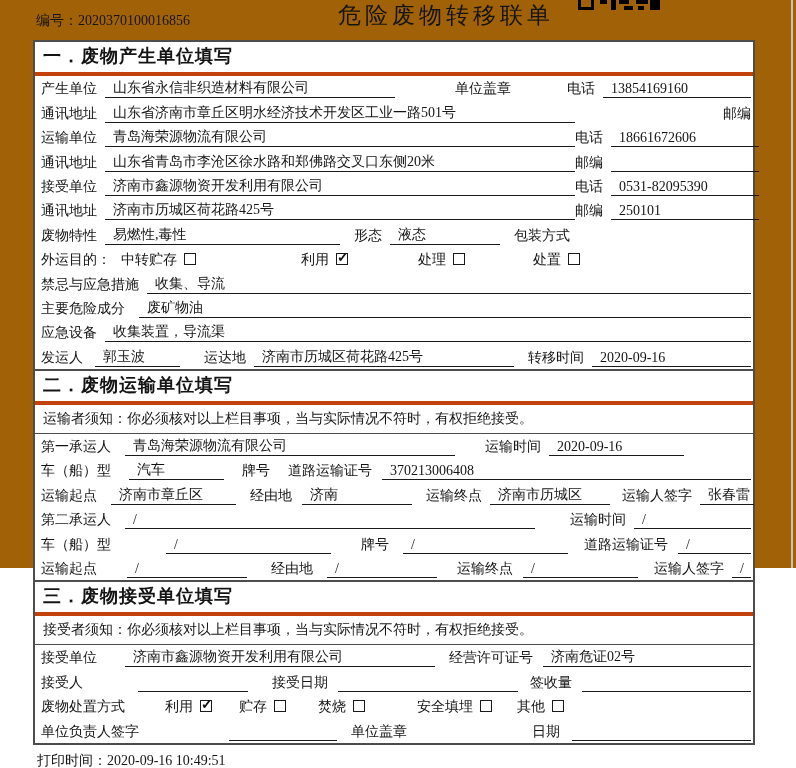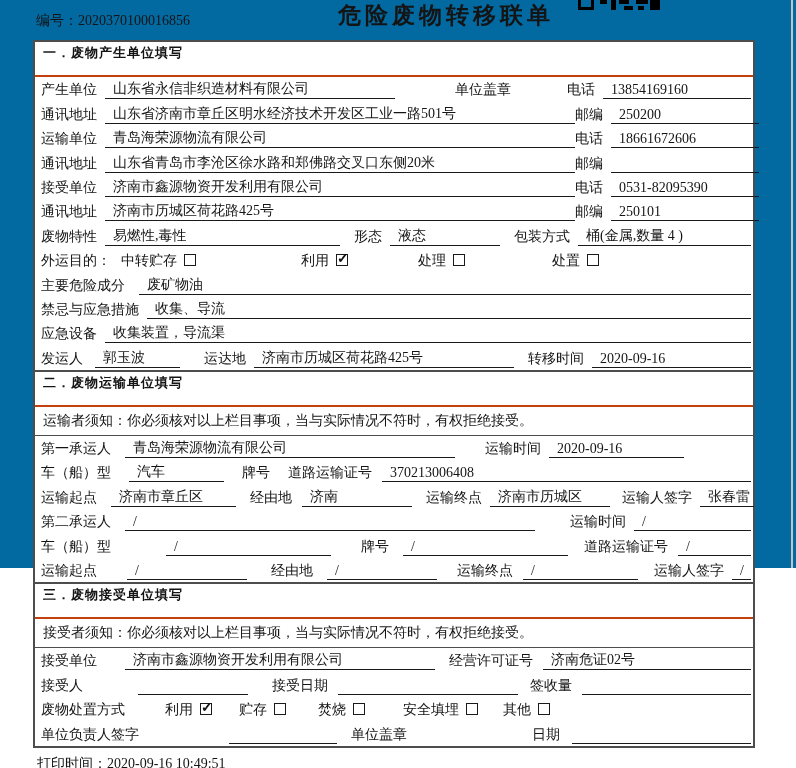--- a/index.html
+++ b/index.html
@@ -2,36 +2,36 @@
 <html><head>
 <meta charset="utf-8">
 <style>
   * { margin:0; padding:0; box-sizing:border-box; }
   html,body { background:#fff; }
   body {
     width:796px; height:768px; overflow:hidden;
     font-family:"Liberation Serif","DejaVu Serif",serif;
     color:#141414;
   }
-  .page { position:relative; width:796px; height:568px; background:#0369a1; }
+  .page { position:relative; width:796px; height:568px; background:#a16207; }
   .scan-edge { position:absolute; top:0; right:3px; width:2px; height:100%; background:#c4c4c4; }
 
   
   .hdr { position:relative; height:40px; }
   .doc-no { position:absolute; left:36px; top:12px; font-size:14px; white-space:nowrap; }
   .title { position:absolute; left:calc(50% + 48px); transform:translateX(-50%); top:0;
-           font-size:23px; font-weight:bold; letter-spacing:4px; white-space:nowrap; }
+           font-size:23px; font-weight:normal; letter-spacing:4px; white-space:nowrap; }
   .qr { position:absolute; left:578px; top:0; }
   .qr rect { fill:#000; }
 
   
   .box { width:722px; margin-left:33px; border:2px solid #4d4d4d; background:#fff; }
   .box + .box { margin-top:-2px; }
-  .box-hd { font-size:13px; font-weight:bold; padding:2px 8px 13px 8px;
-            border-bottom:2px solid #c2410c; letter-spacing:1px; }
+  .box-hd { font-size:18px; font-weight:bold; padding:2px 8px 4px 8px;
+            border-bottom:4px solid #c2410c; letter-spacing:1px; }
   .notice { font-size:14px; padding:0 8px; height:29px; display:flex; align-items:center;
             border-bottom:1px solid #4d4d4d; white-space:nowrap; }
 
   .row { display:flex; align-items:flex-end; height:24.4px; padding:0 2px 2px 6px;
          font-size:14px; }
   .lbl { white-space:nowrap; flex:none; }
   .txt { white-space:nowrap; flex:none; }
   .fill { border-bottom:1px solid #1a1a1a; white-space:nowrap; margin-left:8px;
           padding:0 4px 0 8px; min-height:15px; flex:none; overflow:visible; }
   .fx { flex:1 1 auto; }
@@ -75,21 +75,20 @@
       <span class="fill" style="width:290px">山东省永信非织造材料有限公司</span>
       <span class="txt" style="margin-left:60px">单位盖章</span>
       <span class="lbl ra">电话</span>
       <span class="fill" style="width:148px">13854169160</span>
     </div>
 
     <div class="row">
       <span class="lbl">通讯地址</span>
       <span class="fill" style="width:470px">山东省济南市章丘区明水经济技术开发区工业一路501号</span>
       <span class="lbl ra">邮编</span>
-      <span class="fill" style="width:148px">250200</span>
     </div>
 
     <div class="row">
       <span class="lbl">运输单位</span>
       <span class="fill" style="width:470px">青岛海荣源物流有限公司</span>
       <span class="lbl ra">电话</span>
       <span class="fill" style="width:148px">18661672606</span>
     </div>
 
     <div class="row">
@@ -113,51 +112,50 @@
       <span class="fill" style="width:148px">250101</span>
     </div>
 
 
     <div class="row">
       <span class="lbl">废物特性</span>
       <span class="fill" style="width:235px">易燃性,毒性</span>
       <span class="lbl" style="margin-left:14px">形态</span>
       <span class="fill" style="width:110px">液态</span>
       <span class="lbl" style="margin-left:14px">包装方式</span>
-      <span class="fill fx">桶(金属,数量 4 )</span>
     </div>
 
     <div class="row">
       <span class="lbl">外运目的：</span>
       <span class="opt" style="margin-left:10px">
         <span class="txt">中转贮存</span>
         <span class="cb"></span>
       </span>
       <span class="opt" style="margin-left:105px">
         <span class="txt">利用</span>
         <span class="cb checked"></span>
       </span>
       <span class="opt" style="margin-left:70px">
         <span class="txt">处理</span>
         <span class="cb"></span>
       </span>
-      <span class="opt" style="margin-left:87px">
+      <span class="opt" style="margin-left:68px">
         <span class="txt">处置</span>
         <span class="cb"></span>
       </span>
+    </div>
+
+    <div class="row">
+      <span class="lbl">禁忌与应急措施</span>
+      <span class="fill fx">收集、导流</span>
     </div>
 
     <div class="row">
       <span class="lbl">主要危险成分</span>
       <span class="fill fx" style="margin-left:14px">废矿物油</span>
-    </div>
-
-    <div class="row">
-      <span class="lbl">禁忌与应急措施</span>
-      <span class="fill fx">收集、导流</span>
     </div>
 
     <div class="row">
       <span class="lbl">应急设备</span>
       <span class="fill fx">收集装置，导流渠</span>
     </div>
 
     <div class="row">
       <span class="lbl">发运人</span>
       <span class="fill" style="width:85px;margin-left:12px">郭玉波</span>
@@ -253,21 +251,21 @@
         <span class="cb checked"></span>
       </span>
       <span class="opt" style="margin-left:27px">
         <span class="txt">贮存</span>
         <span class="cb"></span>
       </span>
       <span class="opt" style="margin-left:32px">
         <span class="txt">焚烧</span>
         <span class="cb"></span>
       </span>
-      <span class="opt" style="margin-left:38px">
+      <span class="opt" style="margin-left:52px">
         <span class="txt">安全填埋</span>
         <span class="cb"></span>
       </span>
       <span class="opt" style="margin-left:25px">
         <span class="txt">其他</span>
         <span class="cb"></span>
       </span>
     </div>
 
     <div class="row">

